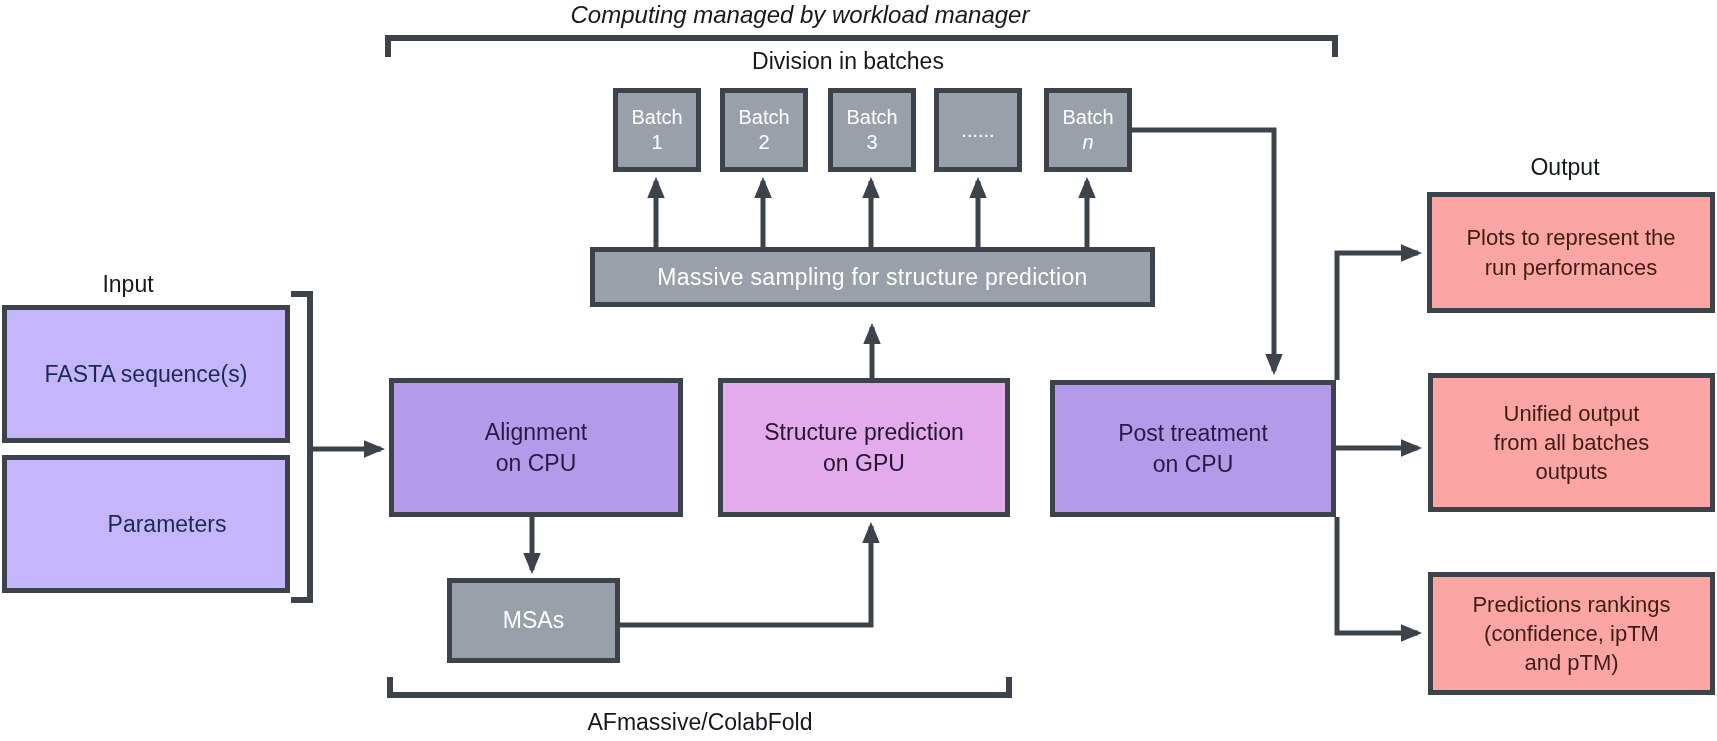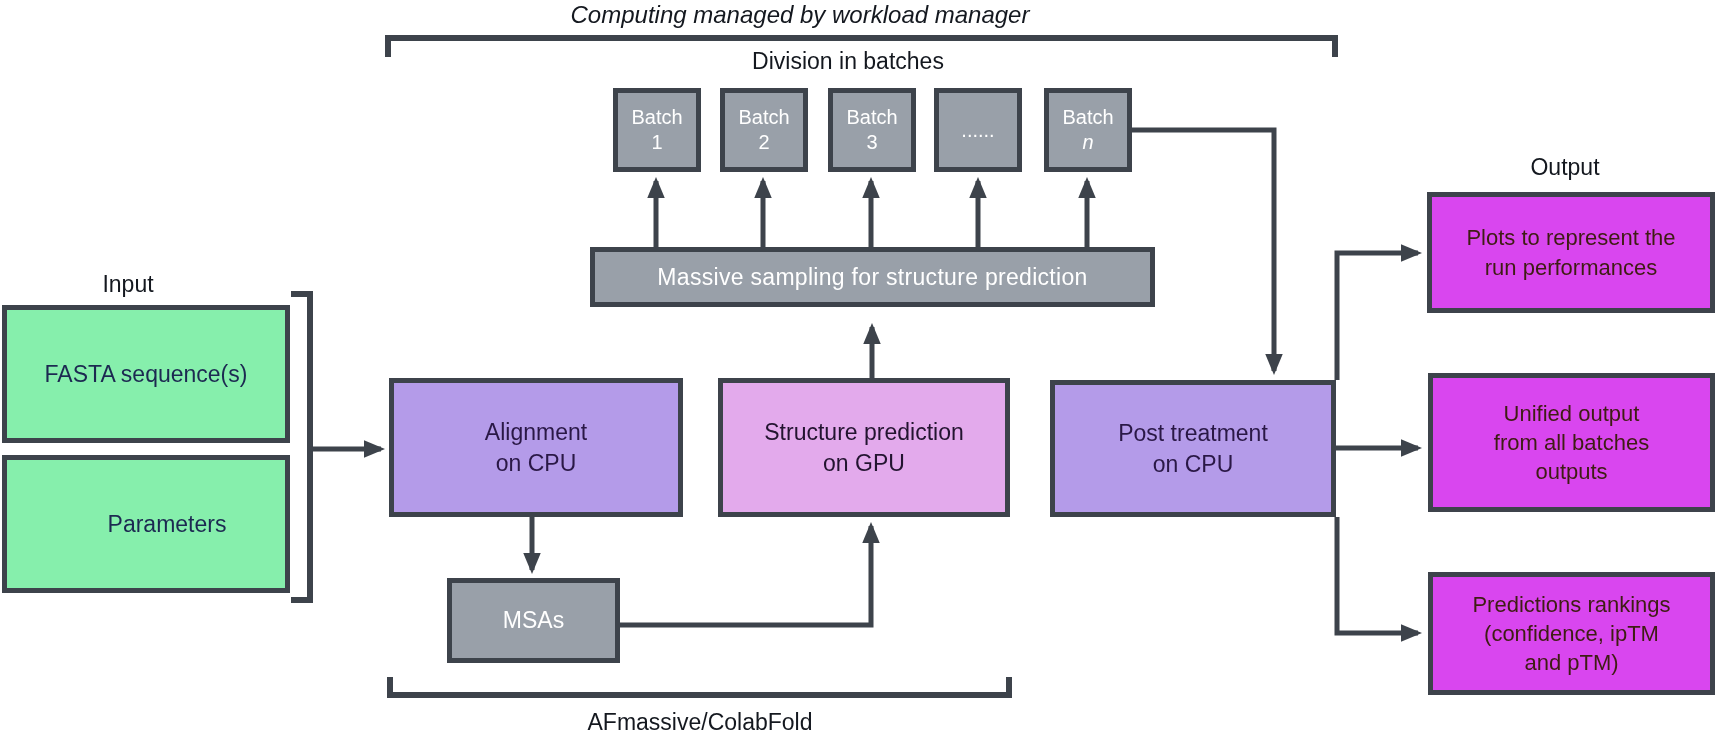--- a/index.html
+++ b/index.html
@@ -22,24 +22,24 @@
     border:5px solid #3d434b;
     box-sizing:border-box;
     display:flex;
     flex-direction:column;
     align-items:center;
     justify-content:center;
     text-align:center;
     white-space:pre-line;
     line-height:1.32;
   }
-  .blue{background:#86efac;color:#1c2951;font-size:23px;}
+  .blue{background:#c4b5fd;color:#1c2951;font-size:23px;}
   .purple{background:#b49be9;color:#2a1846;font-size:23px;}
   .pink{background:#e3aaec;color:#231430;font-size:23px;}
-  .orange{background:#d946ef;color:#3e1d13;font-size:22px;}
+  .orange{background:#fca5a5;color:#3e1d13;font-size:22px;}
   .gray{background:#99a0a9;color:#ffffff;}
   .batch{font-size:20px;line-height:1.25;}
   .batch .italic{font-style:italic;}
   .massive{font-size:23px;letter-spacing:0.3px;}
   .msas{font-size:23px;}
   svg#wires{position:absolute;left:0;top:0;}
 </style>
 </head>
 <body>
 

